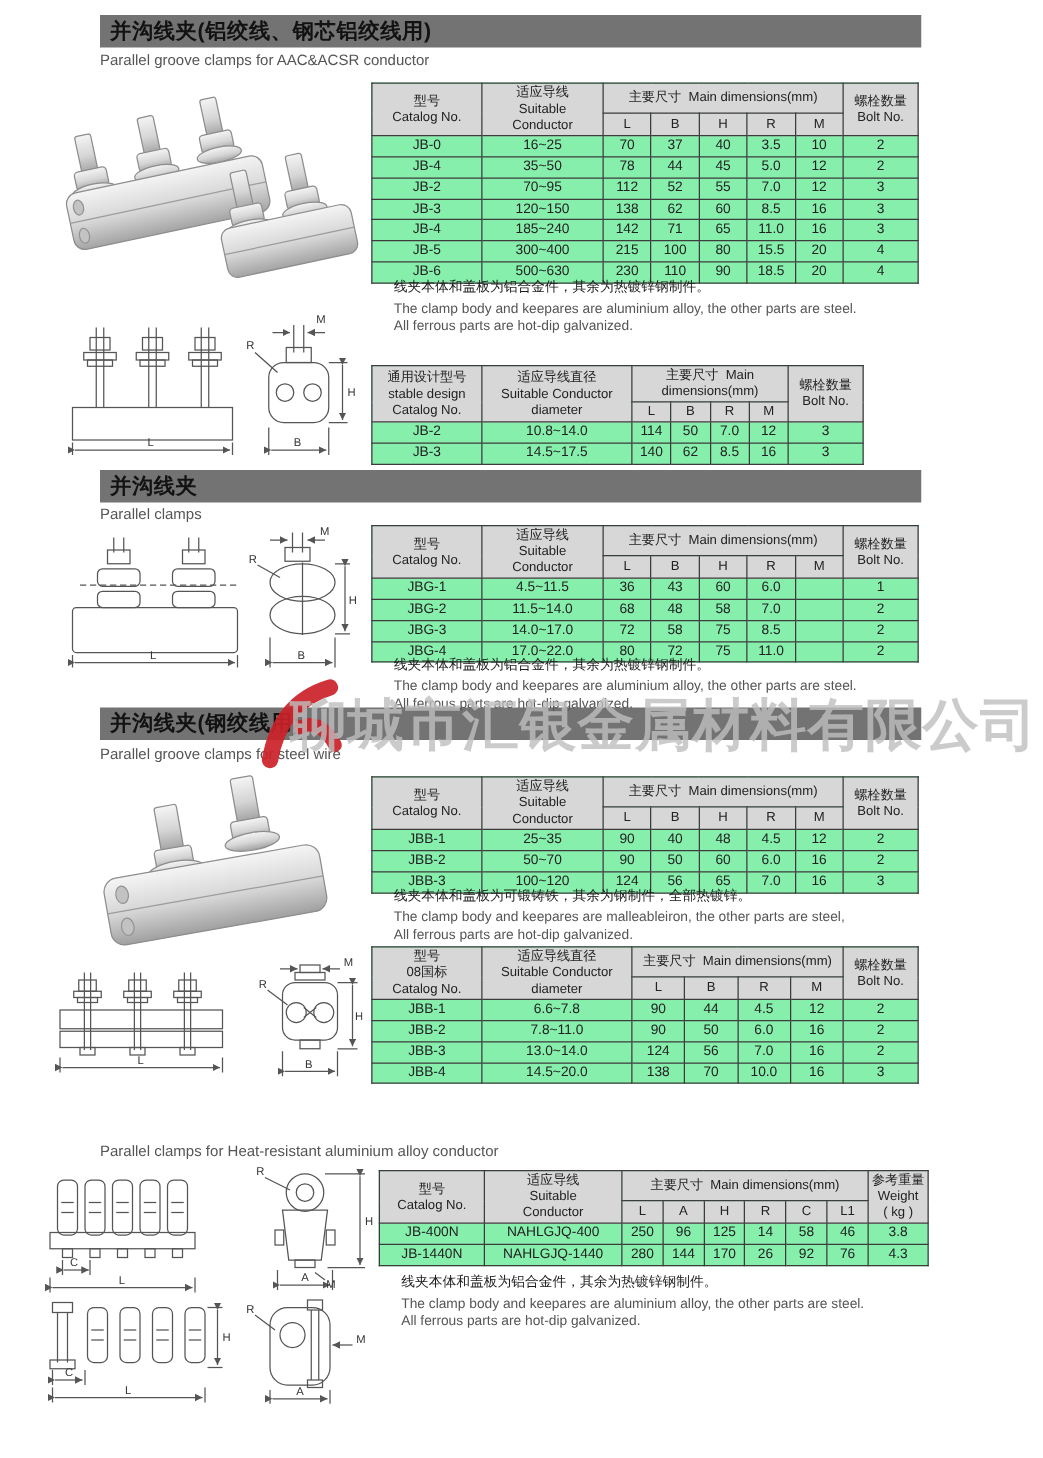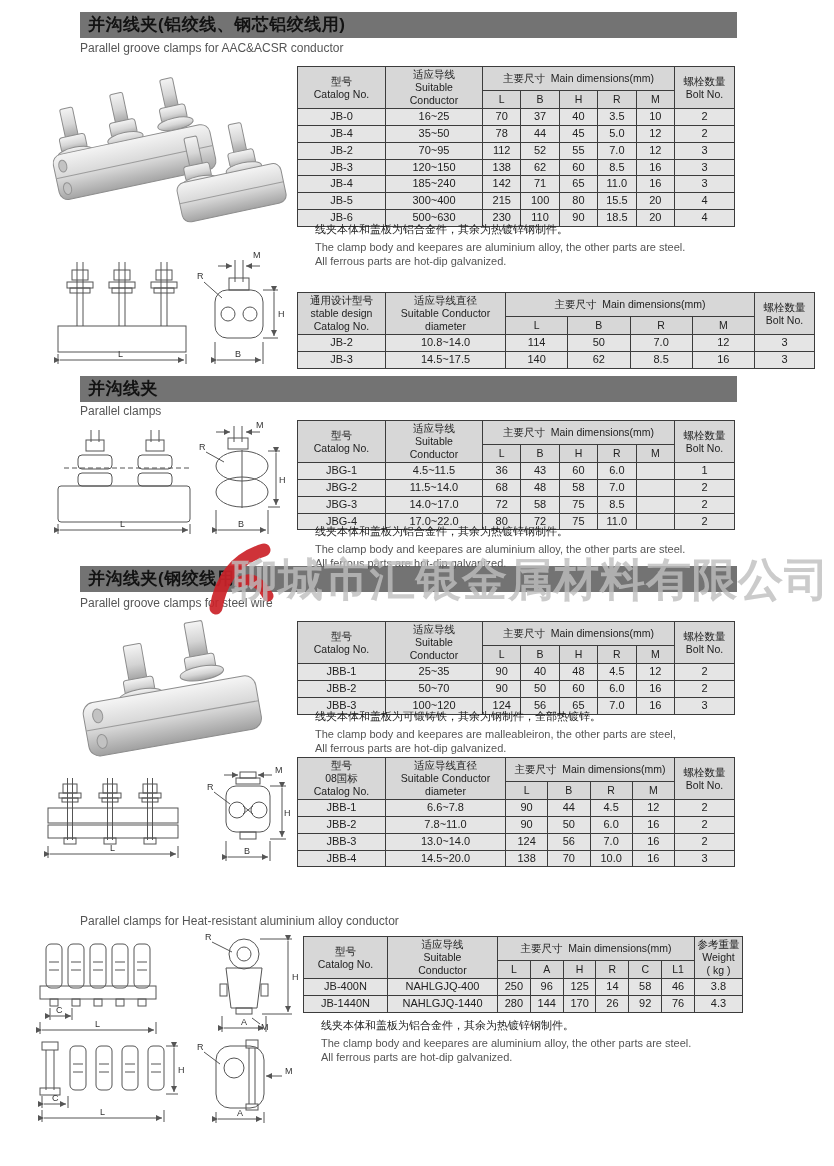--- a/index.html
+++ b/index.html
@@ -6,21 +6,21 @@
   html,body { background:#fff; }
   body { font-family:"Liberation Sans", sans-serif; }
   .page { position:relative; width:834px; height:1166px; background:#fff; overflow:hidden; margin:0 auto; }
 
   .sec-title { position:absolute; left:80px; width:657px; height:26px; background:#737373;
                font-size:17px; font-weight:bold; color:#121212; line-height:26px; padding-left:8px;
                letter-spacing:.5px; z-index:1; }
   .sec-sub  { position:absolute; left:80px; font-size:12px; color:#555; z-index:1; }
 
   .tbl { position:absolute; z-index:2; }
-  table.spec { border-collapse:collapse; width:100%; table-layout:fixed; background:#e5e5e5; }
+  table.spec { border-collapse:collapse; width:100%; table-layout:fixed; background:#86efac; }
   .spec th, .spec td { border:1px solid #3c3c3c; font-size:10.5px; color:#222; text-align:center;
                        padding:1px 2px; font-weight:normal; line-height:1.25; }
   .spec thead th { background:#d7d7d7; }
   .spec thead tr:first-child th { height:22px; }
   .spec thead tr:nth-child(2) th { height:15px; }
   .spec tbody td { height:16px; font-size:11px; }
   .tbl th.c1 { width:88px; }
   .tbl th.c2 { width:97px; }
   .tbl th.cl { width:60px; }
   .t-dia th.c2 { width:120px; }
@@ -219,21 +219,21 @@
         <line x1="167" y1="112" x2="211" y2="112" marker-start="url(#ak1)" marker-end="url(#ak1)"></line>
       </g>
       <text x="68" y="109">L</text>
       <text x="203" y="10">M</text>
       <text x="147" y="31">R</text>
       <text x="228" y="69">H</text>
       <text x="185" y="109">B</text>
     </svg>
   </div>
 
-  <div class="tbl t-dia" style="left:297px; top:292px; width:518px">
+  <div class="tbl t-dia" style="left:297px; top:292px; width:394px">
       <table class="spec">
         <thead>
           <tr>
             <th class="c1" rowspan="2">通用设计型号<br>stable design<br>Catalog No.</th>
             <th class="c2" rowspan="2">适应导线直径<br>Suitable Conductor<br>diameter</th>
             <th colspan="4">主要尺寸&nbsp;&nbsp;Main dimensions(mm)</th>
             <th class="cl" rowspan="2">螺栓数量<br>Bolt No.</th>
           </tr>
           <tr>
             <th>L</th>

